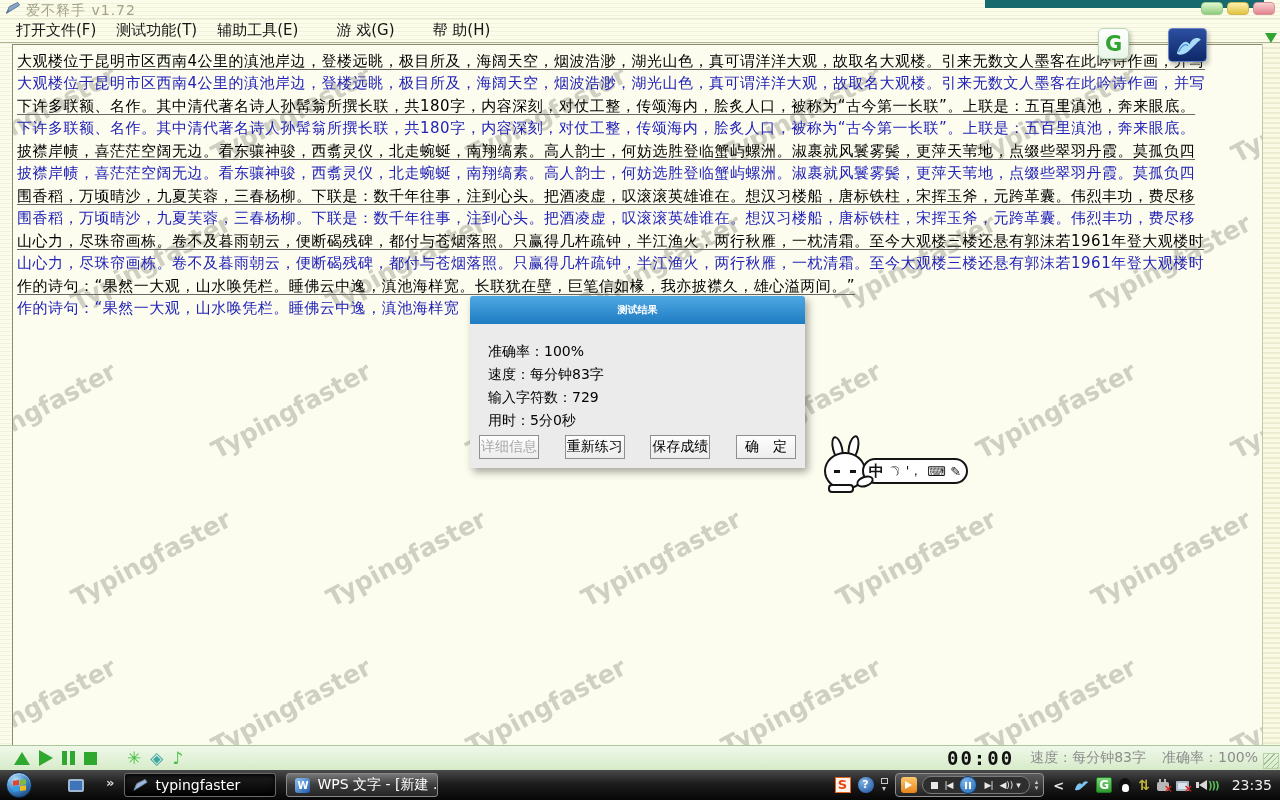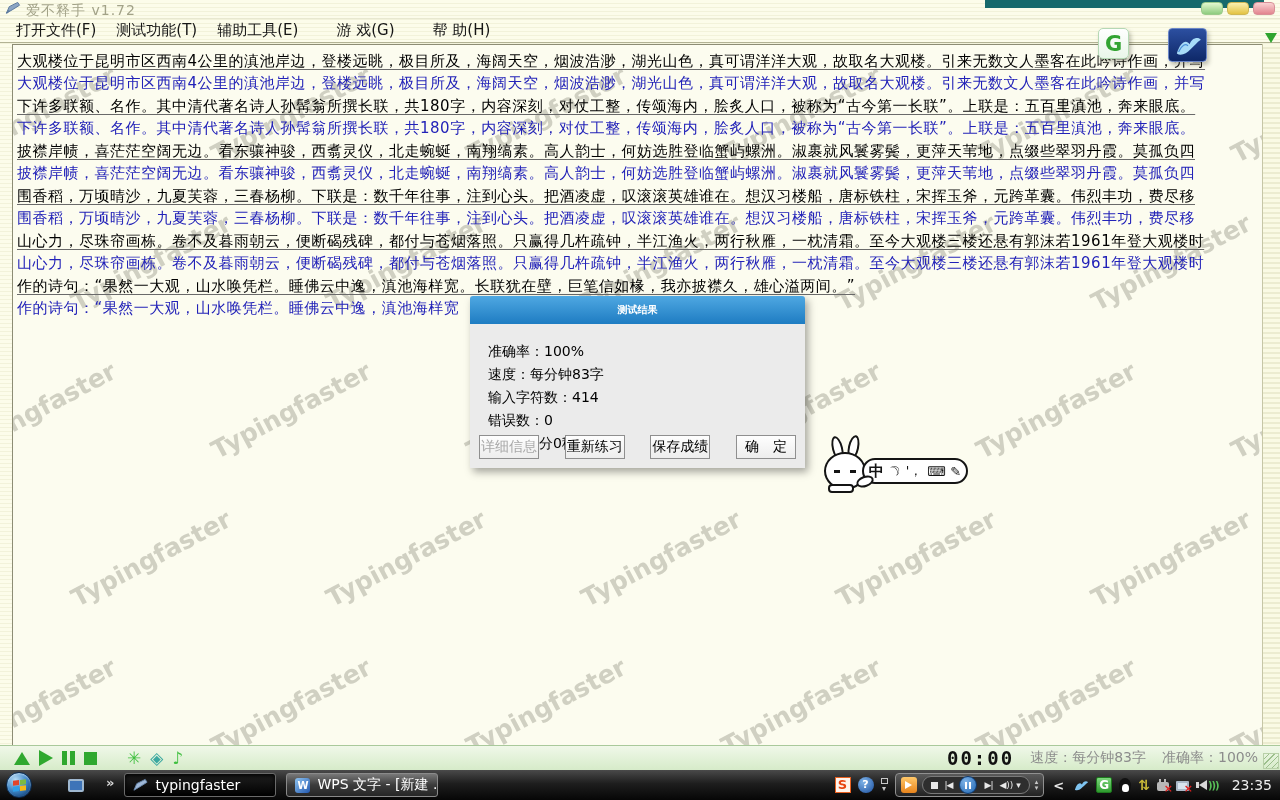--- a/index.html
+++ b/index.html
@@ -282,22 +282,21 @@
     <path d="M4 24 C8 10, 15 7, 19 13 C21 6, 29 4, 32 8 C27 11, 25 15, 20 19 C15 25, 8 27, 4 24 Z" fill="#A8DCF8"></path>
     <path d="M6 22 C10 14, 14 12, 17 15" stroke="#4A90D8" stroke-width="1.5" fill="none"></path>
   </svg>
 </div>
 
 <div class="dialog">
   <div class="dialog-title">测试结果</div>
   <div class="dialog-stats">
     <div>准确率：100%</div>
     <div>速度：每分钟83字</div>
-    <div>输入字符数：414</div>
-    <div>错误数：0</div>
+    <div>输入字符数：729</div>
     <div>用时：5分0秒</div>
   </div>
   <div class="dialog-btns">
     <div class="dlg-btn disabled">详细信息</div>
     <div class="dlg-btn">重新练习</div>
     <div class="dlg-btn">保存成绩</div>
     <div class="dlg-btn">确　定</div>
   </div>
 </div>
 

